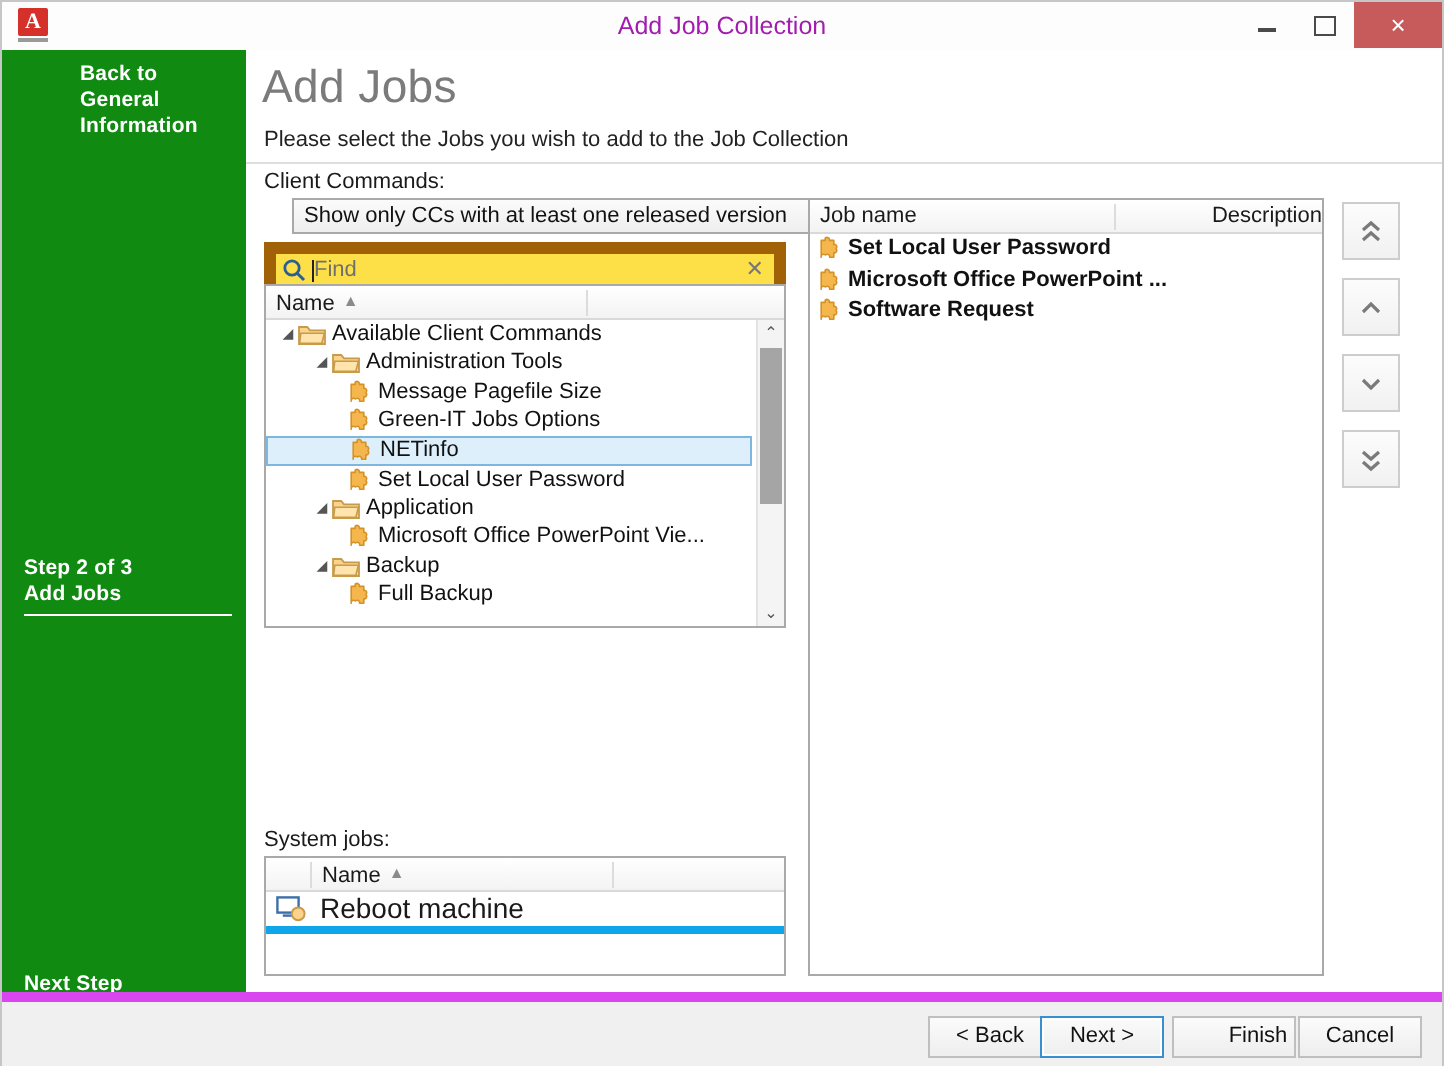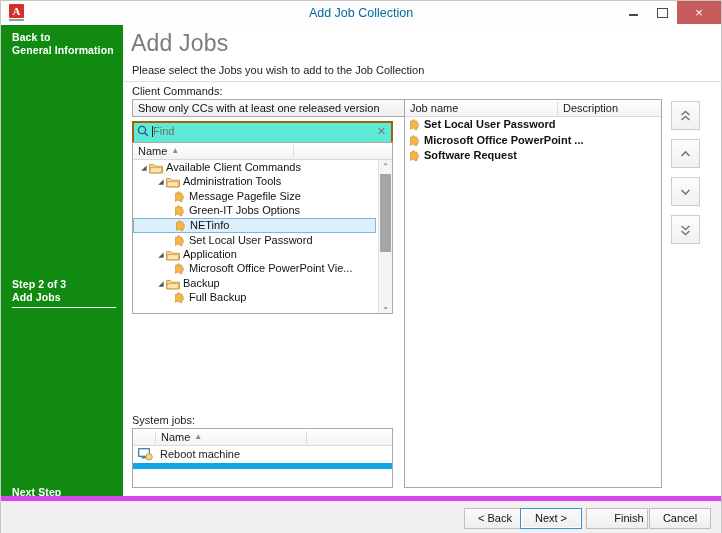--- a/index.html
+++ b/index.html
@@ -59,21 +59,21 @@
     margin-top: 1px;
   }
   .tb-title {
     position: absolute;
     left: 0; top: 0;
     width: 720px;
     height: 24px;
     line-height: 24px;
     text-align: center;
     font-size: 12.5px;
-    color: #0369a1;
+    color: #a21caf;
   }
   .tb-btns {
     position: absolute;
     right: 0; top: 0;
     height: 24px;
     display: flex;
   }
   .tb-btn {
     width: 29px; height: 23px;
     display: flex;
@@ -111,21 +111,21 @@
     color: #ffffff;
   }
   .sb-block {
     position: absolute;
     left: 11px;
     font-size: 10.5px;
     font-weight: bold;
     line-height: 13px;
     letter-spacing: 0.1px;
   }
-  .sb-back { top: 6px; }
+  .sb-back { top: 6px; margin-left: 28px; }
   .sb-current { top: 253px; width: 103px; }
   .sb-rule {
     position: absolute;
     left: 11px;
     top: 282px;
     width: 104px;
     height: 1px;
     background: #ffffff;
   }
   .sb-next { top: 461px; }
@@ -163,21 +163,21 @@
   .lbl {
     position: absolute;
     font-size: 11px;
     color: #1a1a1a;
   }
   .lbl-cc { left: 9px; top: 60px; }
   .lbl-sys { left: 9px; top: 389px; }
 
   .combo {
     position: absolute;
-    left: 9px; top: 74px;
+    left: 23px; top: 74px;
     width: 307px; height: 18px;
     box-sizing: border-box;
     border: 1px solid #a9a9a9;
     background: linear-gradient(#fbfbfb, #eeeeee);
     font-size: 11px;
   }
   .combo .val {
     position: absolute;
     left: 5px; top: 0;
     line-height: 16px;
@@ -189,22 +189,22 @@
     line-height: 16px;
     font-size: 9px;
     color: #333333;
   }
 
   .searchbox {
     position: absolute;
     left: 9px; top: 96px;
     width: 261px; height: 34px;
     box-sizing: border-box;
-    border: 2px solid #a16207;
-    background: #5eead4;
+    border: 6px solid #a16207;
+    background: #fde047;
   }
   .searchbox .sicon {
     position: absolute;
     left: 3px; top: 2px;
     width: 12px; height: 12px;
   }
   .searchbox .sicon svg { display: block; }
   .searchbox .caret {
     position: absolute;
     left: 18px; top: 3px;
@@ -341,22 +341,22 @@
     left: 9px; top: 403px;
     width: 261px; height: 60px;
     box-sizing: border-box;
     border: 1px solid #a9a9a9;
     background: #ffffff;
   }
   .sys-row {
     position: relative;
     height: 17px;
     line-height: 17px;
-    font-size: 11px;
-    border-bottom: 6px solid #0ea5e9;
+    font-size: 14px;
+    border-bottom: 4px solid #0ea5e9;
   }
   .sys-row .micon {
     position: absolute;
     left: 5px; top: 2px;
     width: 14px; height: 13px;
   }
   .sys-row .mlabel {
     position: absolute;
     left: 27px; top: 0;
   }
@@ -566,21 +566,21 @@
               </svg></span>
             <span class="mlabel">Reboot machine</span>
           </div>
         </div>
     </div>
 
     <div class="right-panel">
       <div class="col-head">
         <div class="cell" style="left:0; width:152px;">Job name</div>
         <div class="sep" style="left:152px;"></div>
-        <div class="cell" style="left:153px; width:103px;">Description</div>
+        <div class="cell" style="left:153px; width:103px;text-align:right;">Description</div>
       </div>
       <div id="job-rows">
           <div class="jrow"><span class="puzzle"><svg width="13" height="12" viewBox="0 0 13 12">
                 <path d="M4.6,1.1 C5.5,0.3 7,0.9 6.7,2.2 L8.9,2.2 L8.9,4.2 C10.2,3.9 10.8,5.4 10,6.3 C10.8,7.2 10.2,8.7 8.9,8.4 L8.9,10.6 L6.8,10.6 C7.1,9.3 5.6,8.7 4.7,9.5 C3.8,8.7 2.3,9.3 2.6,10.6 L2.6,8.5 L2.6,2.2 L4.6,2.2 Z" fill="#f5b64d" stroke="#d49227" stroke-width="0.8" stroke-linejoin="round"></path>
               </svg></span><span class="tlabel">Set Local User Password</span></div>
           <div class="jrow"><span class="puzzle"><svg width="13" height="12" viewBox="0 0 13 12">
                 <path d="M4.6,1.1 C5.5,0.3 7,0.9 6.7,2.2 L8.9,2.2 L8.9,4.2 C10.2,3.9 10.8,5.4 10,6.3 C10.8,7.2 10.2,8.7 8.9,8.4 L8.9,10.6 L6.8,10.6 C7.1,9.3 5.6,8.7 4.7,9.5 C3.8,8.7 2.3,9.3 2.6,10.6 L2.6,8.5 L2.6,2.2 L4.6,2.2 Z" fill="#f5b64d" stroke="#d49227" stroke-width="0.8" stroke-linejoin="round"></path>
               </svg></span><span class="tlabel">Microsoft Office PowerPoint ...</span></div>
           <div class="jrow"><span class="puzzle"><svg width="13" height="12" viewBox="0 0 13 12">
                 <path d="M4.6,1.1 C5.5,0.3 7,0.9 6.7,2.2 L8.9,2.2 L8.9,4.2 C10.2,3.9 10.8,5.4 10,6.3 C10.8,7.2 10.2,8.7 8.9,8.4 L8.9,10.6 L6.8,10.6 C7.1,9.3 5.6,8.7 4.7,9.5 C3.8,8.7 2.3,9.3 2.6,10.6 L2.6,8.5 L2.6,2.2 L4.6,2.2 Z" fill="#f5b64d" stroke="#d49227" stroke-width="0.8" stroke-linejoin="round"></path>

